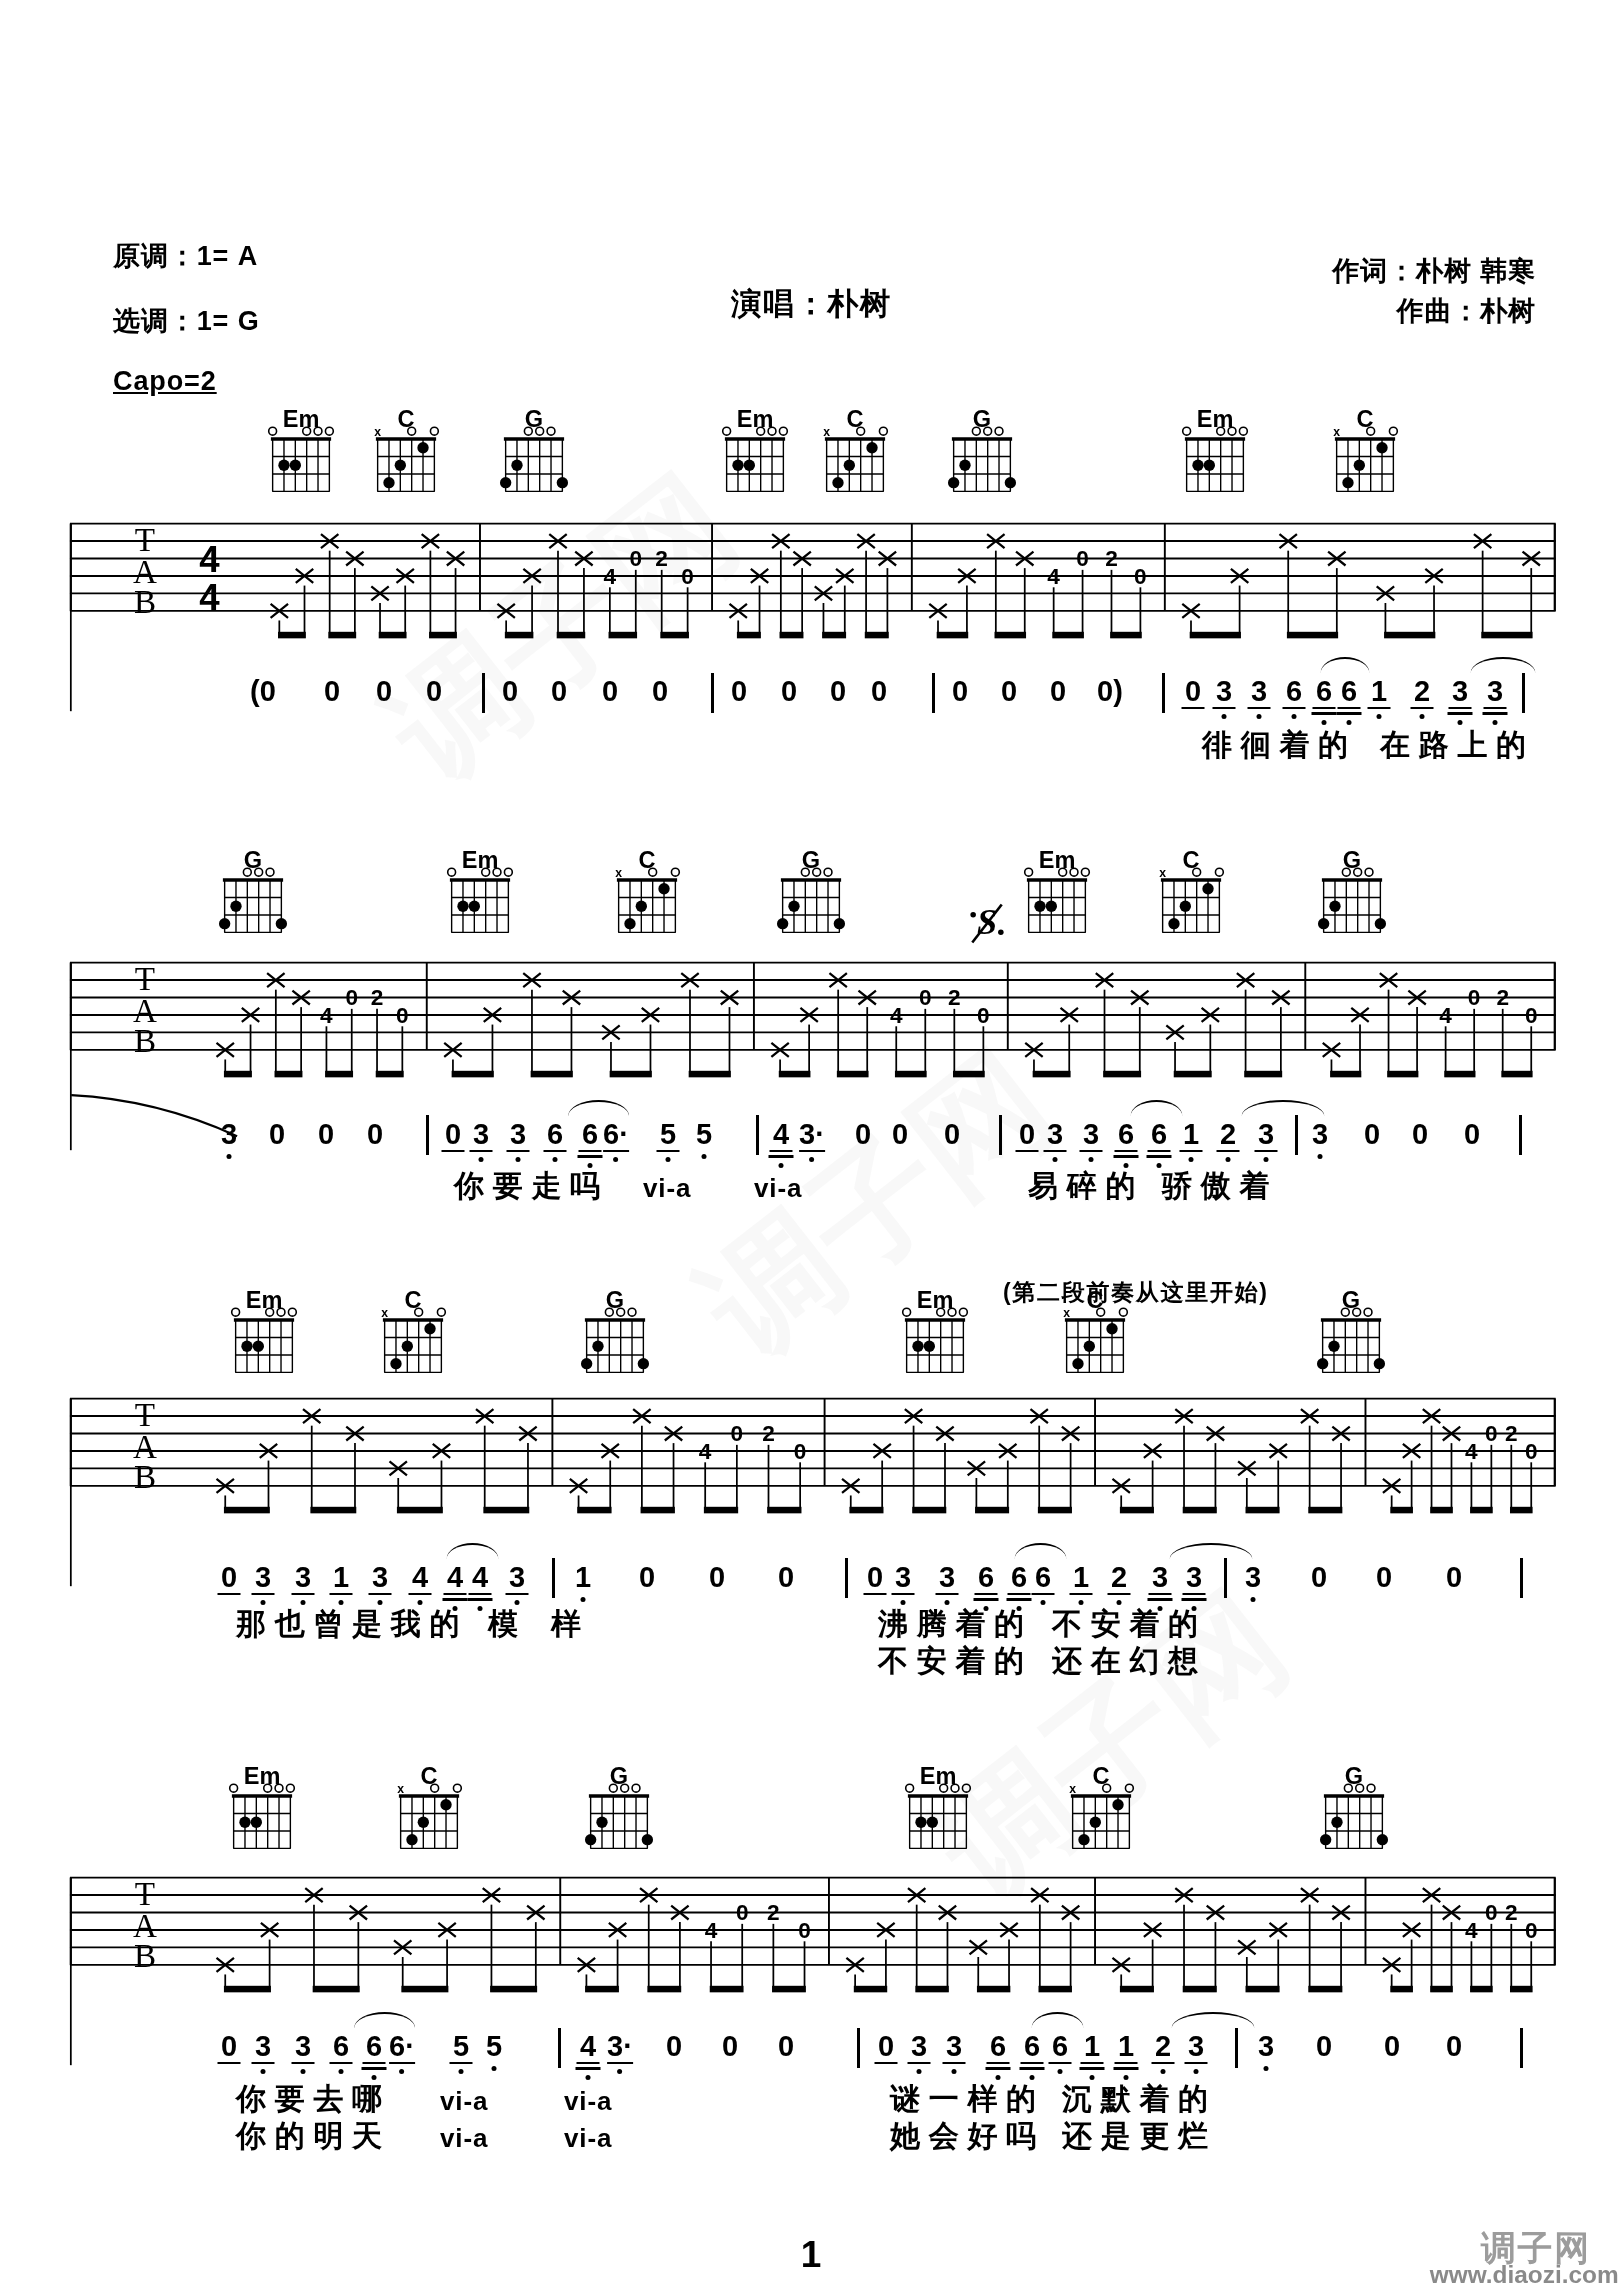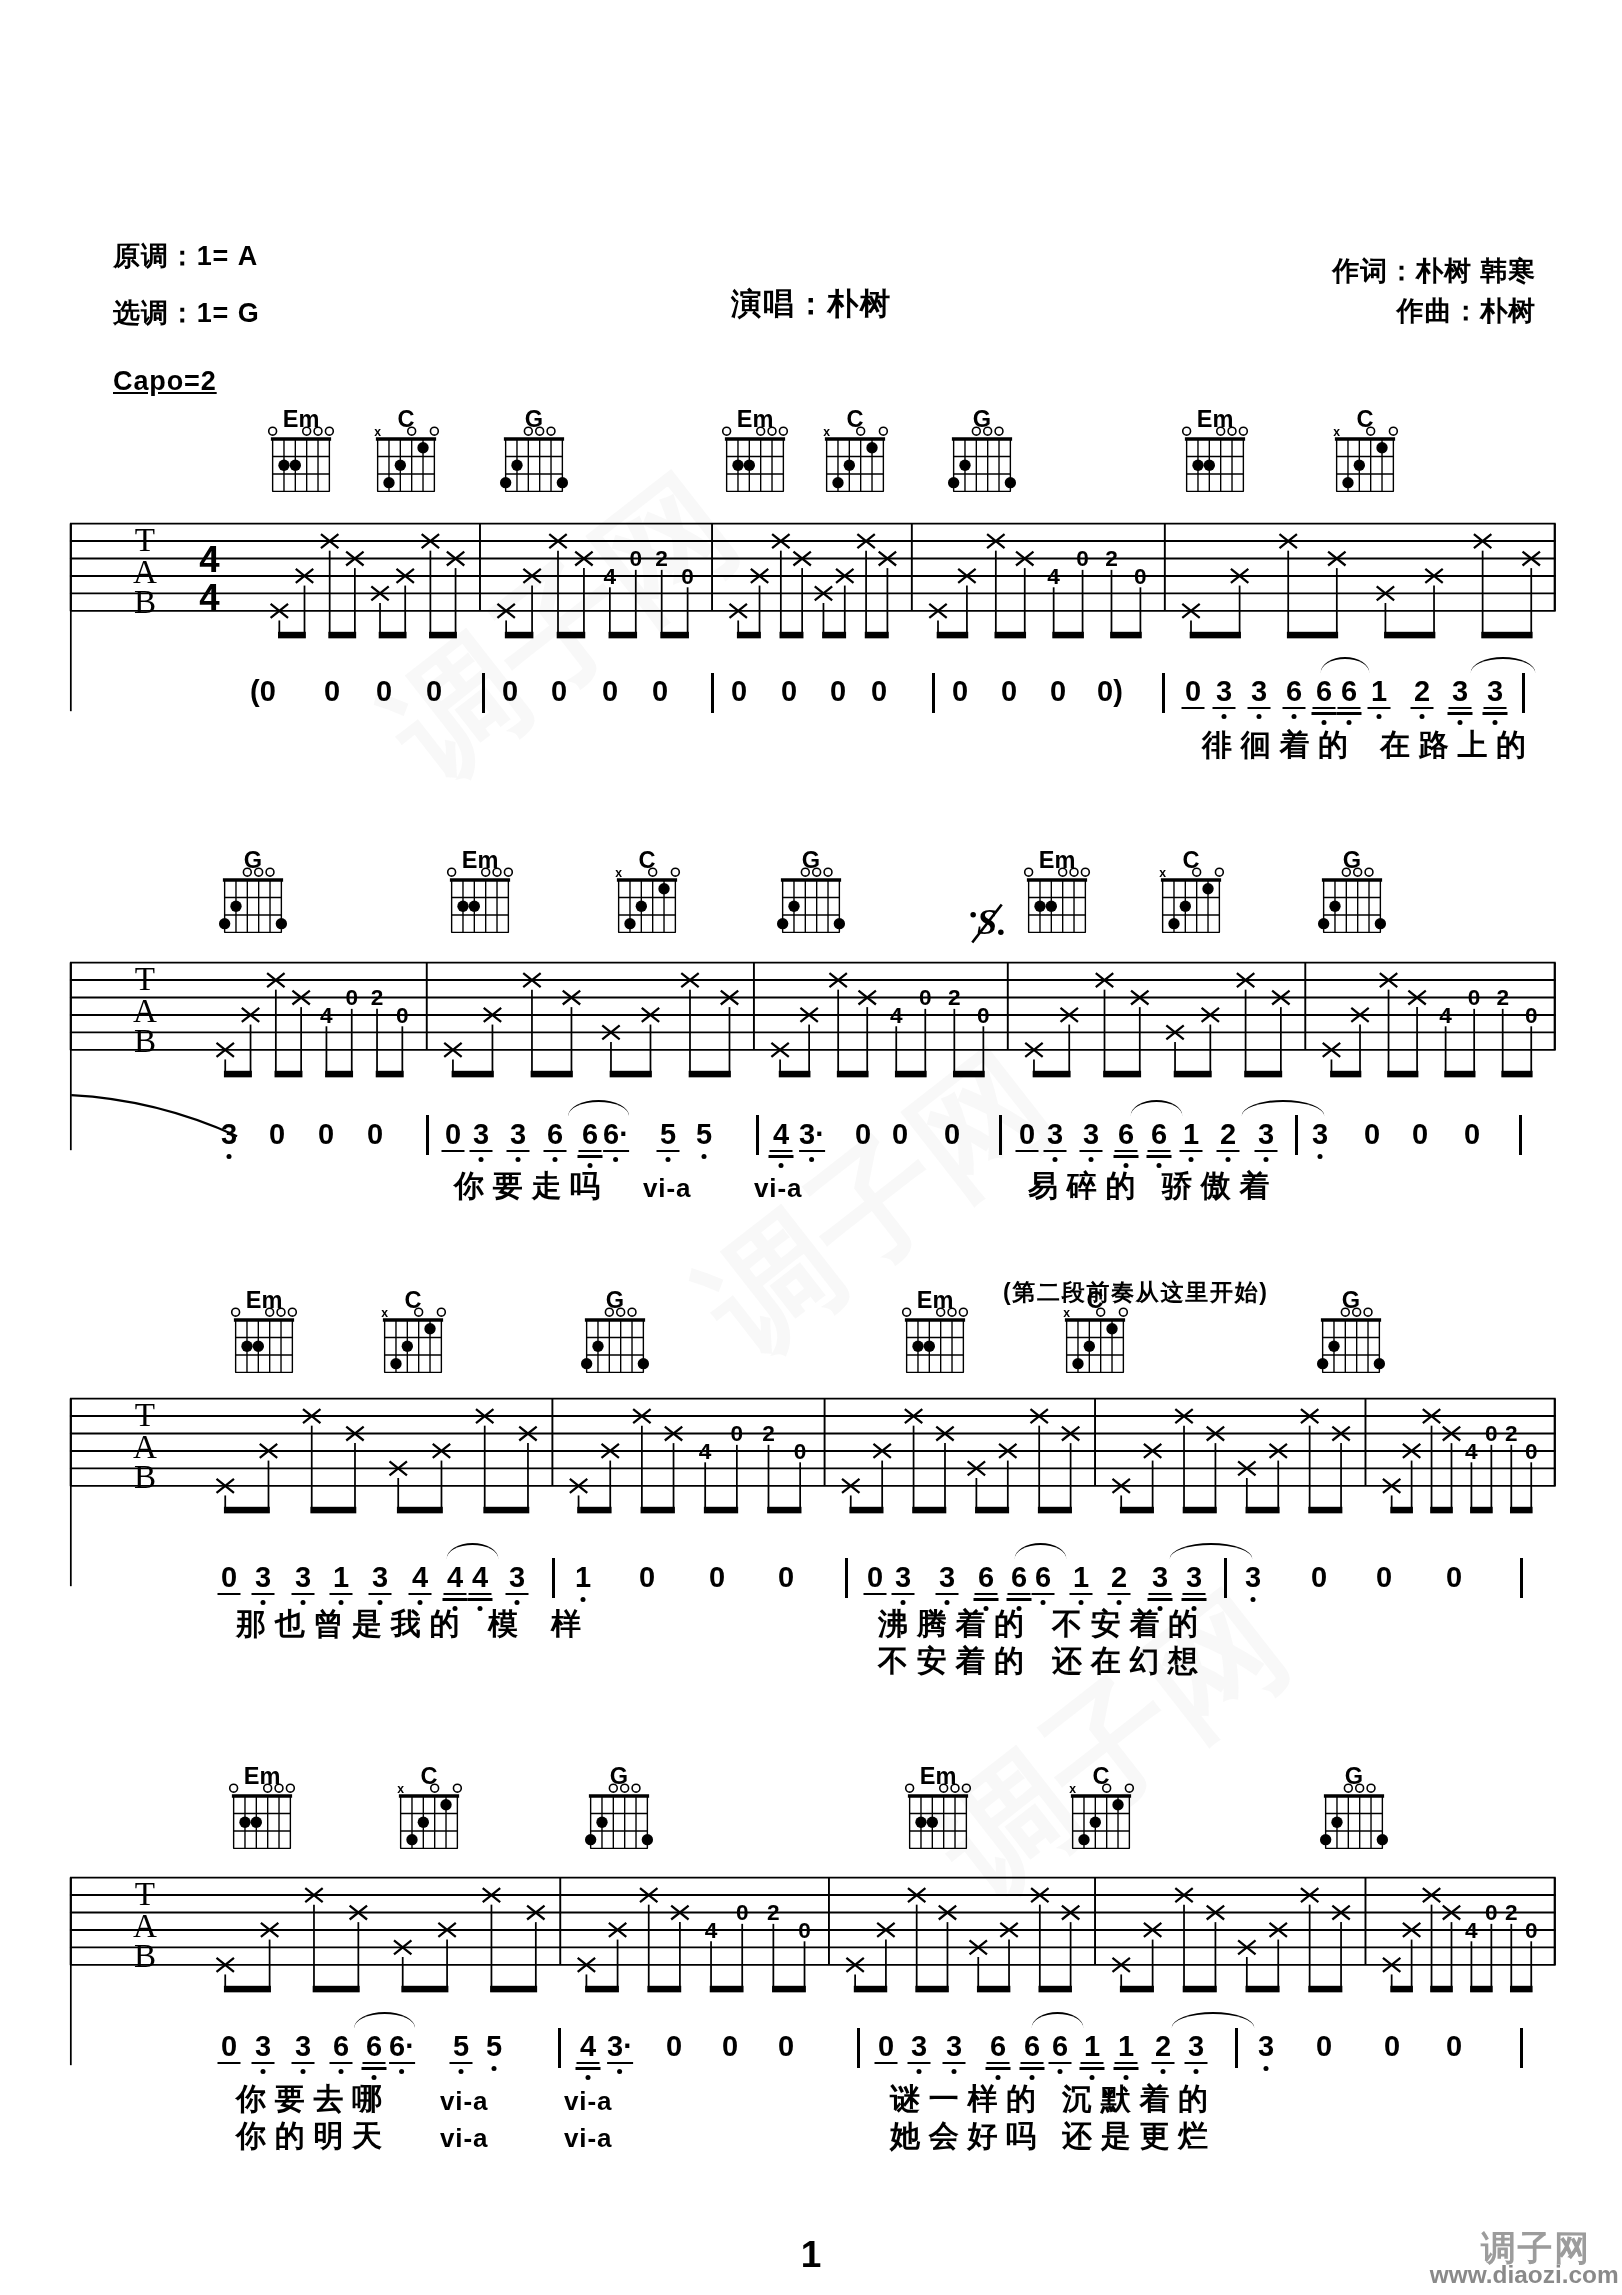--- a/index.html
+++ b/index.html
@@ -32,21 +32,21 @@
   .tabl{font:38px "Liberation Serif","DejaVu Serif",serif;text-anchor:middle;}
   .tsig{font:bold 42px "Liberation Sans","DejaVu Sans",sans-serif;text-anchor:middle;}
   .tnum{font:bold 26px "Liberation Sans","DejaVu Sans",sans-serif;text-anchor:middle;}
 </style>
 </head>
 <body>
 
 <div class="sheet" id="sheet">
   <div class="abs subtitle">演唱：朴树</div>
   <div class="abs meta" style="left:113px;top:238px;">原调：1= A</div>
-  <div class="abs meta" style="left:113px;top:295px;">选调：1= G</div>
+  <div class="abs meta" style="left:113px;top:303px;">选调：1= G</div>
   <div class="abs meta" style="left:113px;top:366px;text-decoration:underline;">Capo=2</div>
   <div class="abs metaR" style="right:87px;top:253px;">作词：朴树 韩寒</div>
   <div class="abs metaR" style="right:87px;top:293px;">作曲：朴树</div>
 
   <div class="wm" style="left:366px;top:541px;">调子网</div>
   <div class="wm" style="left:681px;top:1117px;">调子网</div>
   <div class="wm" style="left:916px;top:1658px;">调子网</div>
 
   <div class="abs pagenum">1</div>
   <div class="abs siteName">调子网</div>

